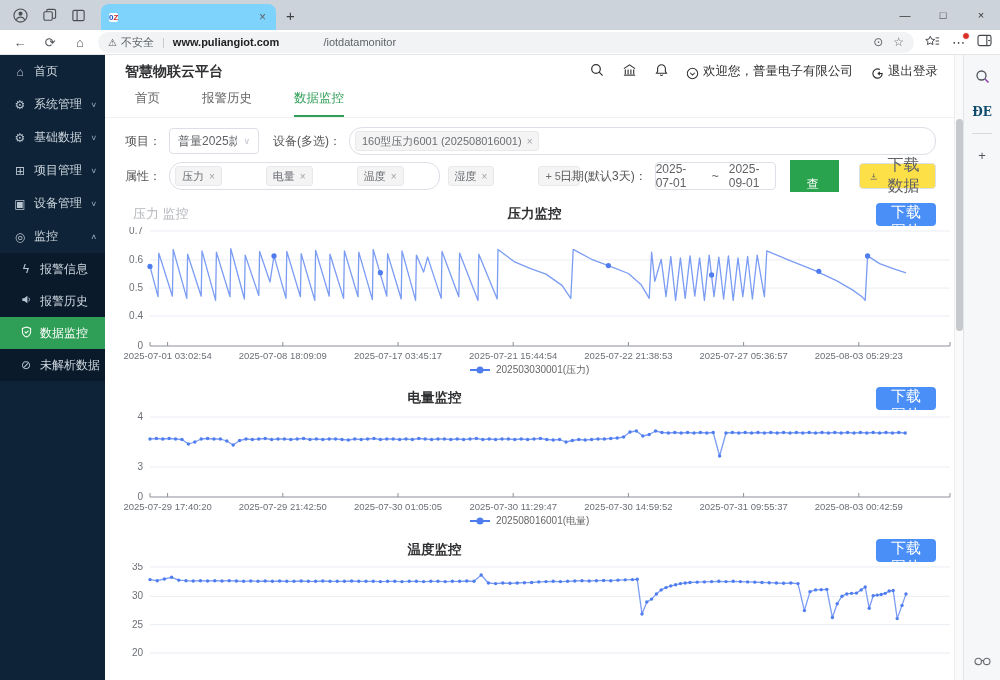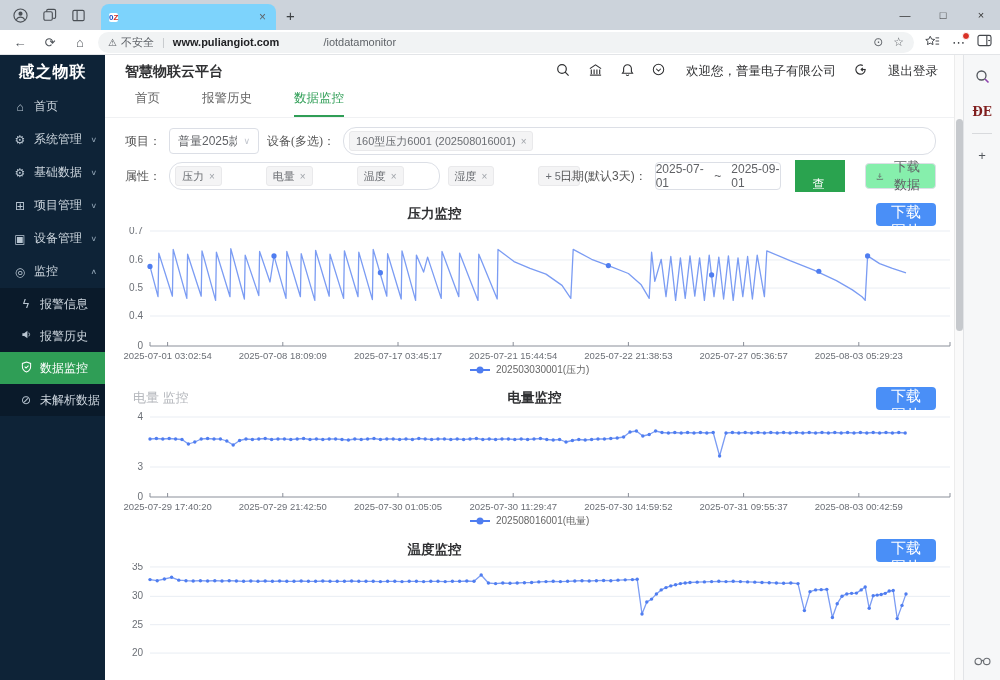--- a/index.html
+++ b/index.html
@@ -41,54 +41,54 @@
   .menu li .chev { font-size:9px; color:#8fa2b3; transform:scaleY(.8); }
   .submenu-wrap { background:#0a1a2a; }
   .submenu-wrap li { height:32px; padding-left:18px; }
   .menu li.active { background:#2f9e56; color:#fff; }
   .menu li.active .mi { color:#fff; }
 
   .content { flex:1; min-width:0; background:#fff; display:flex; flex-direction:column; }
   .app-header { height:33px; display:flex; align-items:center; padding:0 16px 0 20px; flex:0 0 auto; }
   .app-title { font-size:14px; font-weight:bold; color:#303133; }
   .hdr-icons { margin-left:auto; display:flex; align-items:center; gap:18px; color:#303133; font-size:13px; }
-  .hdr-icons .txt { display:flex; align-items:flex-start; gap:21px; font-size:12.5px; color:#303133; }
+  .hdr-icons .txt { display:flex; align-items:flex-end; gap:4px; font-size:12.5px; color:#303133; }
   .tabsrow { height:30px; border-bottom:1px solid #f0f1f3; display:flex; align-items:flex-end; padding-left:30px; gap:42px; flex:0 0 auto; }
   .ptab { font-size:12.5px; color:#666; padding-bottom:8px; border-bottom:2px solid transparent; cursor:pointer; }
   .ptab.active { color:#2f9e56; border-bottom-color:#2f9e56; }
 
   .filters { padding:8px 18px 4px 20px; flex:0 0 auto; }
   .frow { display:flex; align-items:center; height:30px; }
   .flabel { font-size:12px; color:#555; margin-right:8px; white-space:nowrap; }
   .sel { height:26px; border:1px solid #dcdfe6; border-radius:4px; display:flex; align-items:center; padding:0 8px; font-size:12px; color:#606266; background:#fff; }
   .sel .arrow { margin-left:6px; color:#c0c4cc; font-size:9px; }
   .bigbox { flex:1; height:28px; border:1px solid #dcdfe6; border-radius:13px; display:flex; align-items:center; padding:0 5px; gap:5px; }
   .tag { background:#f4f4f5; border:1px solid #e9e9eb; color:#6b6e73; border-radius:3px; font-size:11px; height:20px; display:flex; align-items:center; padding:0 6px; white-space:nowrap; }
   .tag .x { margin-left:5px; color:#9fa3a9; font-size:10px; cursor:pointer; }
   .attrbox { width:271px; flex:none;gap:44px; }
   .datebox { width:175px; height:28px; border:1px solid #dcdfe6; border-radius:4px; display:flex; align-items:center; justify-content:center; gap:10px; font-size:12px; color:#606266; margin-right:14px; }
   .btn-green { background:#2aa34f; color:#fff; border:none; border-radius:0; height:26px; padding:16px 12px; font-size:12px; letter-spacing:3px; margin-right:20px; cursor:pointer; }
-  .btn-plain { background:#86efac; color:#606266; border:1px solid #dcdfe6; border-radius:4px; height:26px; padding:0 10px; font-size:13px; display:flex; align-items:center; gap:5px; cursor:pointer; }
+  .btn-plain { background:#fde047; color:#606266; border:1px solid #dcdfe6; border-radius:4px; height:26px; padding:0 10px; font-size:16px; display:flex; align-items:center; gap:5px; cursor:pointer; }
 
   .charts { flex:1; min-height:0; overflow:hidden; }
   .chart-sec { margin-top:6px; }
   .sec-head { display:flex; align-items:center; padding:0 18px 0 28px; height:26px; }
   .sec-label { color:#b4b7bc; font-size:13px; width:200px; }
   .sec-title { flex:1; text-align:center; font-size:13.5px; font-weight:bold; color:#303133; }
   .btn-blue { background:#4a8ff7; color:#fff; border:none; border-radius:4px; height:23px; padding:0 10px; font-size:15px; cursor:pointer; width:200px; max-width:60px; }
   .sec-right { width:200px; display:flex; justify-content:flex-end; }
   .chart-svg { display:block; }
 
   .pagescroll { width:9px; background:#fafafa; border-left:1px solid #ececec; position:relative; flex:0 0 auto; }
   .pagescroll .thumb { position:absolute; left:1px; top:64px; width:7px; height:212px; background:#c6c9cd; border-radius:4px; }
 
   .rail { width:37px; background:#f6f7f8; border-left:1px solid #e2e4e7; flex:0 0 auto; display:flex; flex-direction:column; align-items:center; padding-top:10px; gap:14px; }
   .rail .ric { width:22px; height:22px; display:flex; align-items:center; justify-content:center; font-size:13px; color:#50555b; }
   .rail .div { width:20px; border-top:1px solid #d8dadd; margin:-4px 0; }
-  .rail .translate { color:#7f1d1d; font-weight:bold; font-size:12px; font-family:"DejaVu Serif",serif; }
+  .rail .translate { color:#0c4a6e; font-weight:bold; font-size:12px; font-family:"DejaVu Serif",serif; }
   .rail .spacer { flex:1; }
   .glasses { margin-bottom:8px; }
 </style>
 </head>
 <body>
 
 <div class="screen">
 
   <div class="titlebar">
     <span class="tb-icon">
@@ -153,21 +153,20 @@
             <rect x="1" y="1.5" width="14" height="11" rx="2" fill="none" stroke="#44474c" stroke-width="1.2"></rect>
             <line x1="10.5" y1="1.5" x2="10.5" y2="12.5" stroke="#44474c" stroke-width="1.2"></line>
             <line x1="12" y1="7" x2="14" y2="7" stroke="#44474c" stroke-width="1.2"></line>
           </svg>
       </span>
     </div>
   </div>
 
   <div class="app">
     <aside class="sidebar">
-      <div class="brand">感之物联</div>
       <ul class="menu" id="main-menu">
           <li>
             <span class="mi">⌂</span>
             <span class="lbl">首页</span>
           </li>
           <li>
             <span class="mi">⚙</span>
             <span class="lbl">系统管理</span>
             <span class="chev">∨</span>
           </li>
@@ -270,21 +269,21 @@
           <span class="ptab active">数据监控</span>
         </div>
 
       <div class="filters">
         <div class="frow" style="margin-bottom:5px;">
           <span class="flabel">项目：</span>
           <span class="sel" style="width:90px;">
             <span style="flex:1;overflow:hidden;white-space:nowrap;">普量2025款4...</span>
               <span class="arrow">∨</span>
           </span>
-          <span class="flabel" style="margin-left:8px;font-family:Liberation Serif, serif;">设备(多选)：</span>
+          <span class="flabel" style="margin-left:14px;">设备(多选)：</span>
           <div class="bigbox" id="device-box">
               <span class="tag">
                 <span>160型压力6001 (202508016001)</span>
                 <span class="x">×</span>
               </span>
             </div>
         </div>
         <div class="frow">
           <span class="flabel">属性：</span>
           <div class="bigbox attrbox" id="attr-box">
@@ -321,20 +320,21 @@
                 <path d="M1.5 9.5v1h9v-1" fill="none" stroke="#606266" stroke-width="1.2"></path>
               </svg>
             <span>下载数据</span>
           </button>
         </div>
       </div>
 
       <div class="charts" id="charts">
           <div class="chart-sec">
             <div class="sec-head">
+              <span class="sec-label">压力 监控</span>
               <span class="sec-title">压力监控</span>
               <span class="sec-right">
                 <button class="btn-blue">下载图片</button>
               </span>
             </div>
             <svg width="852" height="152" class="chart-svg">
               <line x1="45" y1="4" x2="845" y2="4" stroke="#e9edf3" stroke-width="1"></line>
               <text x="38" y="7" text-anchor="end" font-size="10" fill="#6b6f76">0.7</text>
               <line x1="45" y1="32.980000000000004" x2="845" y2="32.980000000000004" stroke="#e9edf3" stroke-width="1"></line>
               <text x="38" y="35.980000000000004" text-anchor="end" font-size="10" fill="#6b6f76">0.6</text>
@@ -368,21 +368,20 @@
               <circle cx="606.5999999999999" cy="47.90891666666665" r="2.6" fill="#4f7df0"></circle>
               <circle cx="713.8" cy="44.22623333333332" r="2.6" fill="#4f7df0"></circle>
               <circle cx="762.6" cy="28.92893333333333" r="2.6" fill="#4f7df0"></circle>
               <line x1="365" y1="143" x2="385" y2="143" stroke="#4f7df0" stroke-width="2"></line>
               <circle cx="375" cy="143" r="3.5" fill="#4f7df0"></circle>
               <text x="391" y="146" font-size="10" fill="#666">202503030001(压力)</text>
             </svg>
           </div>
           <div class="chart-sec">
             <div class="sec-head">
-              <span class="sec-label">电量 监控</span>
               <span class="sec-title">电量监控</span>
               <span class="sec-right">
                 <button class="btn-blue">下载图片</button>
               </span>
             </div>
             <svg width="852" height="120" class="chart-svg">
               <line x1="45" y1="6" x2="845" y2="6" stroke="#e9edf3" stroke-width="1"></line>
               <text x="38" y="9" text-anchor="end" font-size="10" fill="#6b6f76">4</text>
               <line x1="45" y1="56" x2="845" y2="56" stroke="#e9edf3" stroke-width="1"></line>
               <text x="38" y="59" text-anchor="end" font-size="10" fill="#6b6f76">3</text>

